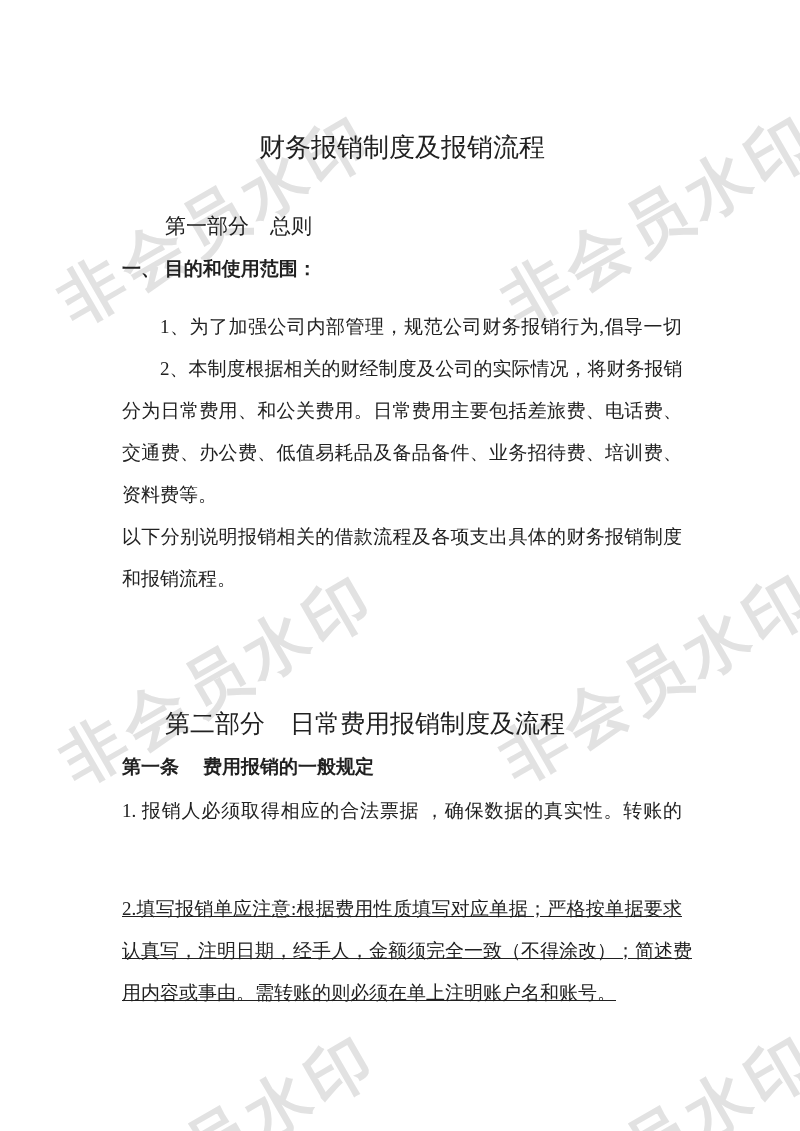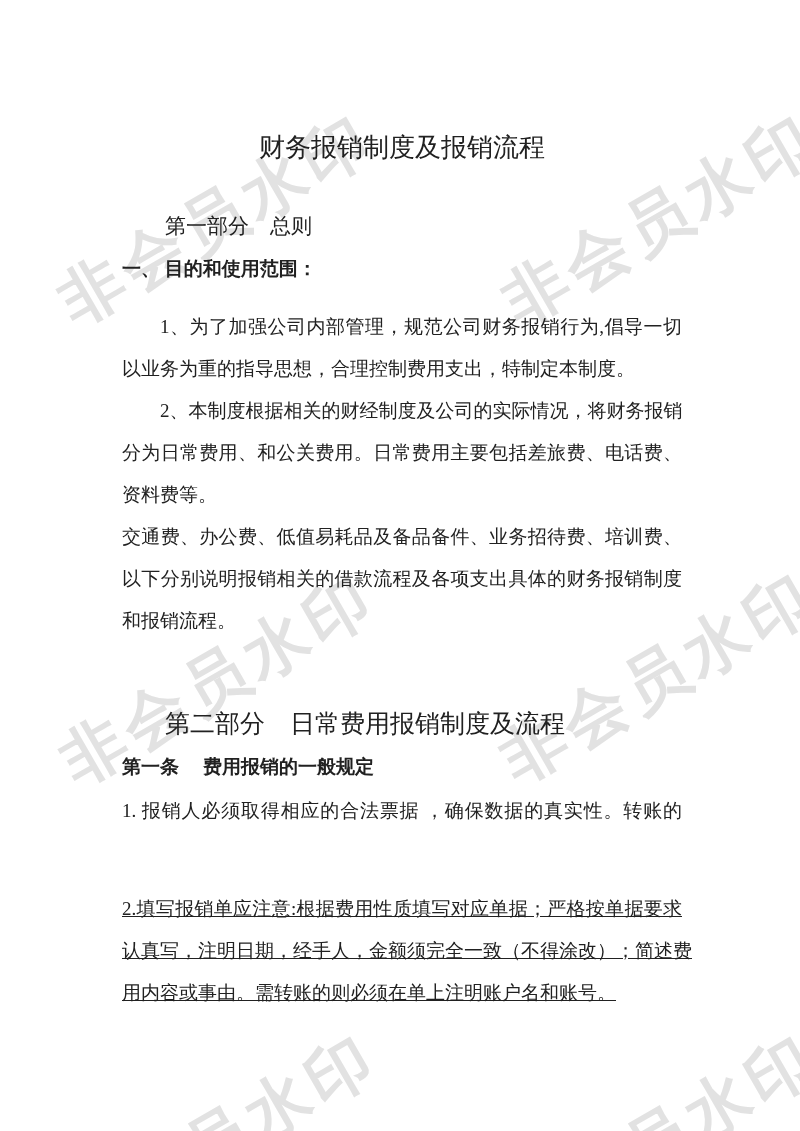--- a/index.html
+++ b/index.html
@@ -51,25 +51,24 @@
   <div class="wm wm5">非会员水印</div>
   <div class="wm wm6">非会员水印</div>
 
   <div class="blk title">财务报销制度及报销流程</div>
 
   <div class="blk sub">一、 目的和使用范围：</div>
   <div class="blk h1">第一部分　总则</div>
 
   <div class="blk b1">
     <div class="ln indent">1、为了加强公司内部管理，规范公司财务报销行为,倡导一切</div>
-    <div class="ln last">以业务为重的指导思想，合理控制费用支出，特制定本制度。</div>
     <div class="ln indent">2、本制度根据相关的财经制度及公司的实际情况，将财务报销</div>
     <div class="ln">分为日常费用、和公关费用。日常费用主要包括差旅费、电话费、</div>
+    <div class="ln">交通费、办公费、低值易耗品及备品备件、业务招待费、培训费、</div>
     <div class="ln last">资料费等。</div>
-    <div class="ln">交通费、办公费、低值易耗品及备品备件、业务招待费、培训费、</div>
     <div class="ln">以下分别说明报销相关的借款流程及各项支出具体的财务报销制度</div>
     <div class="ln last">和报销流程。</div>
   </div>
 
   <div class="blk h2">第二部分　日常费用报销制度及流程</div>
 
   <div class="blk art">
     <span>第一条</span><span class="gap">费用报销的一般规定</span>
   </div>
 

